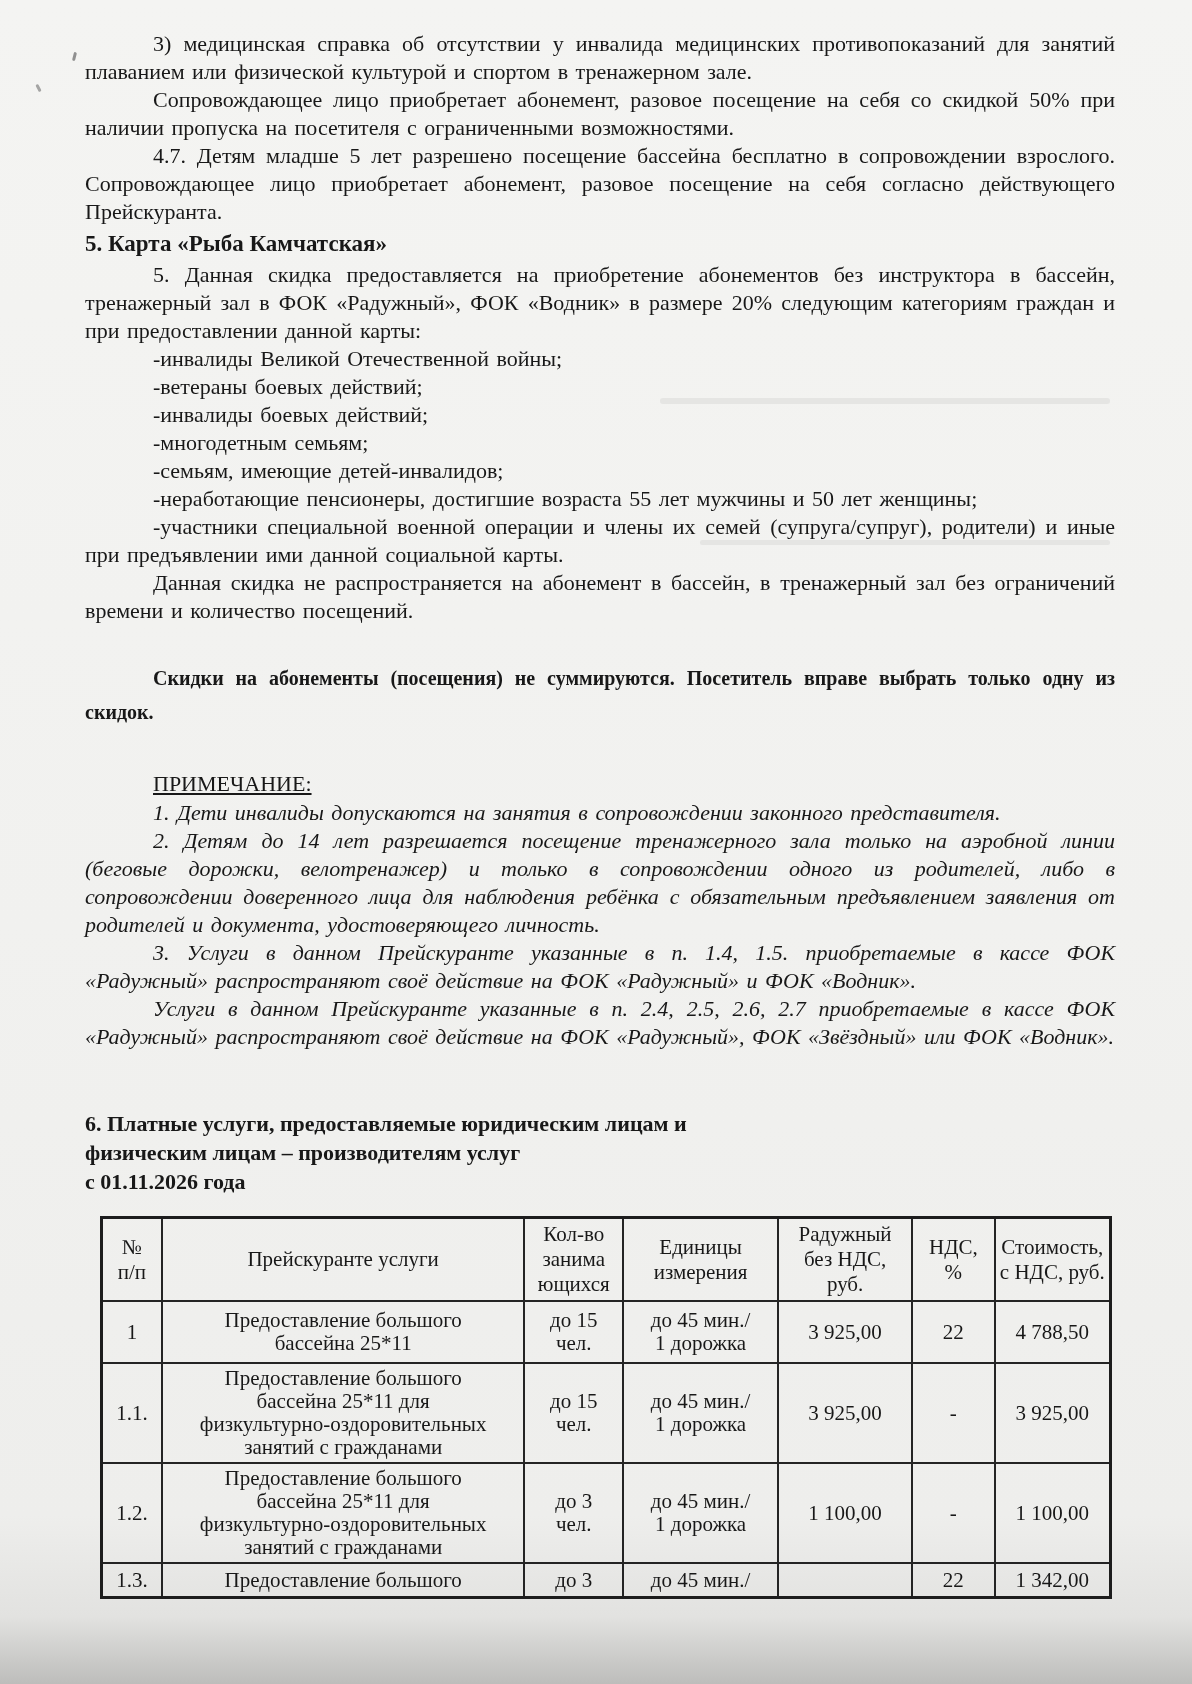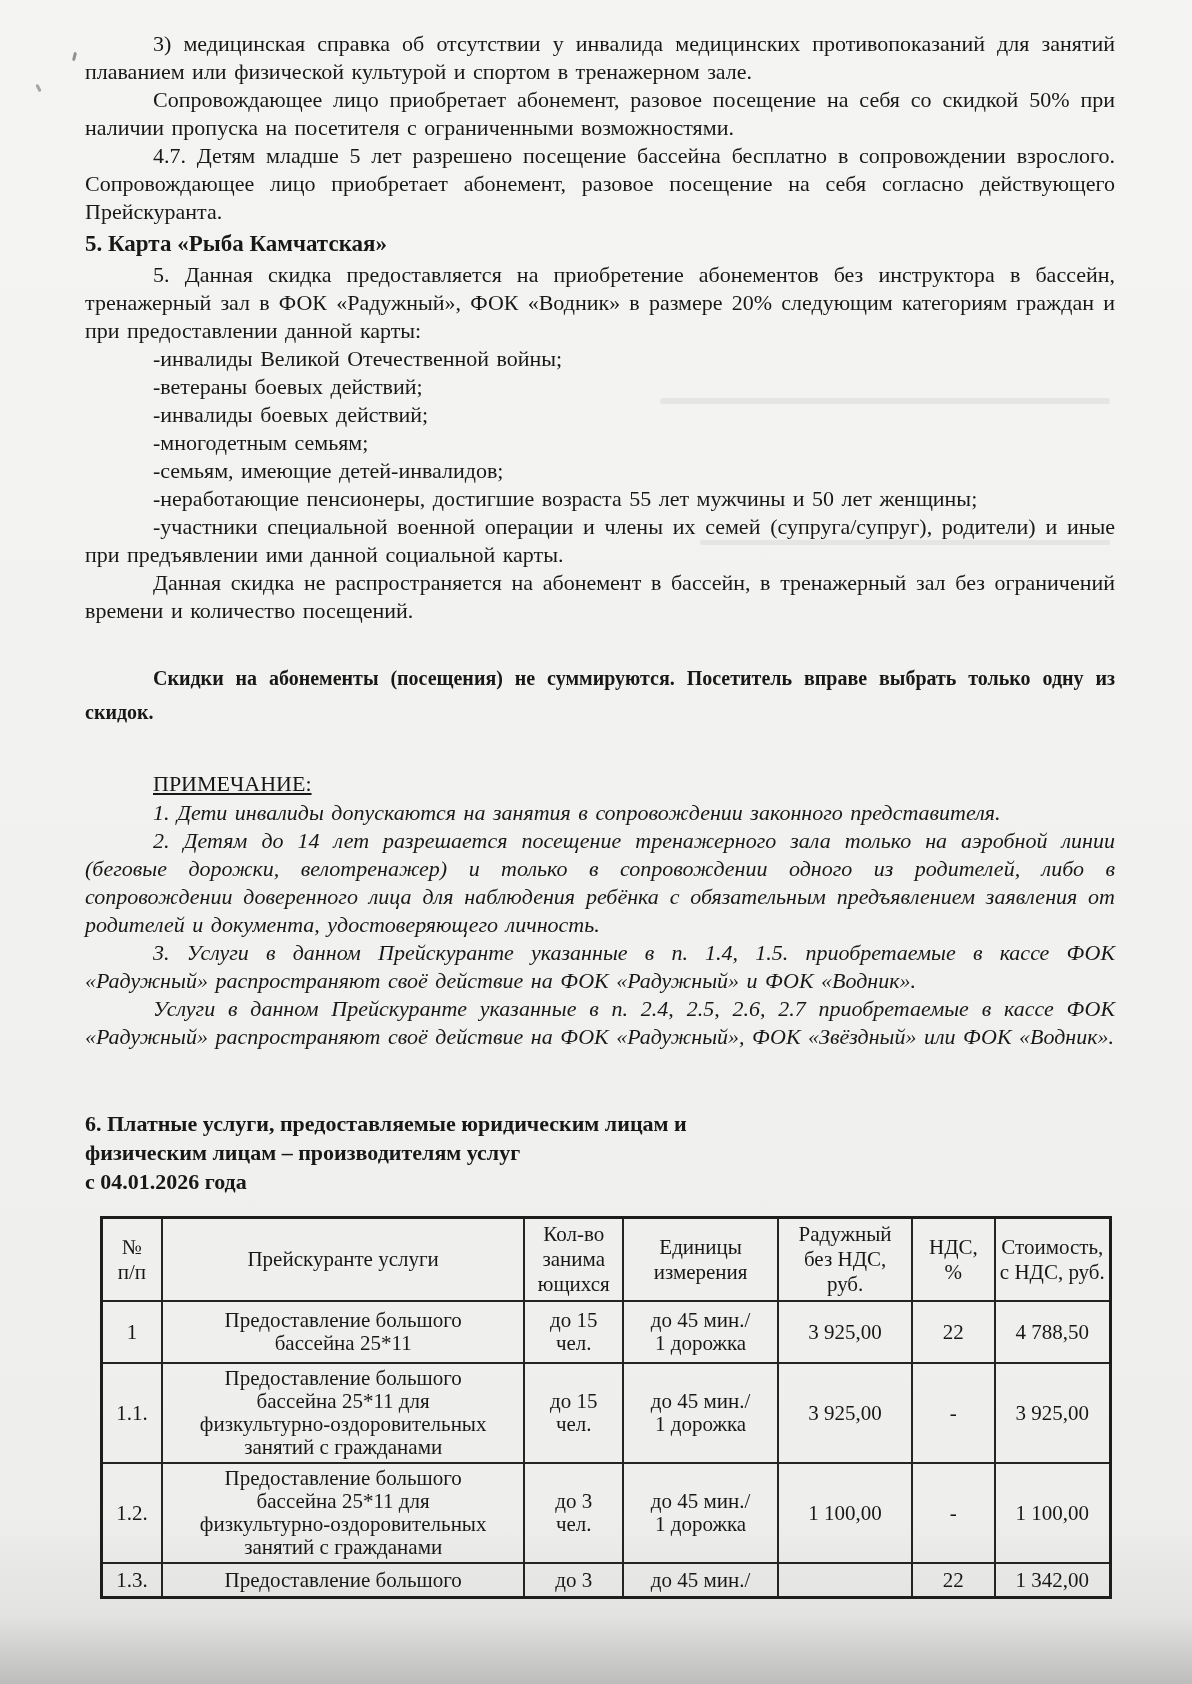--- a/index.html
+++ b/index.html
@@ -105,21 +105,21 @@
     <p class="note-title"><span>ПРИМЕЧАНИЕ:</span></p>
 
     <p class="body ind italic">1. Дети инвалиды допускаются на занятия в сопровождении законного представителя.</p>
     <p class="body ind italic">2. Детям до 14 лет разрешается посещение тренажерного зала только на аэробной линии (беговые дорожки, велотренажер) и только в сопровождении одного из родителей, либо в сопровождении доверенного лица для наблюдения ребёнка с обязательным предъявлением заявления от родителей и документа, удостоверяющего личность.</p>
     <p class="body ind italic">3. Услуги в данном Прейскуранте указанные в п. 1.4, 1.5. приобретаемые в кассе ФОК «Радужный» распространяют своё действие на ФОК «Радужный» и ФОК «Водник».</p>
     <p class="body ind italic">Услуги в данном Прейскуранте указанные в п. 2.4, 2.5, 2.6, 2.7 приобретаемые в кассе ФОК «Радужный» распространяют своё действие на ФОК «Радужный», ФОК «Звёздный» или ФОК «Водник».</p>
 
     <div class="h6">
       <div>6. Платные услуги, предоставляемые юридическим лицам и</div>
       <div>физическим лицам – производителям услуг</div>
-      <div>с 04.01.2026 года</div>
+      <div>с 01.11.2026 года</div>
     </div>
 
     <table class="services">
       <colgroup>
         <col style="width:60px">
           <col style="width:360px">
           <col style="width:98px">
         <col style="width:154px">
           <col style="width:133px">
           <col style="width:82px">

